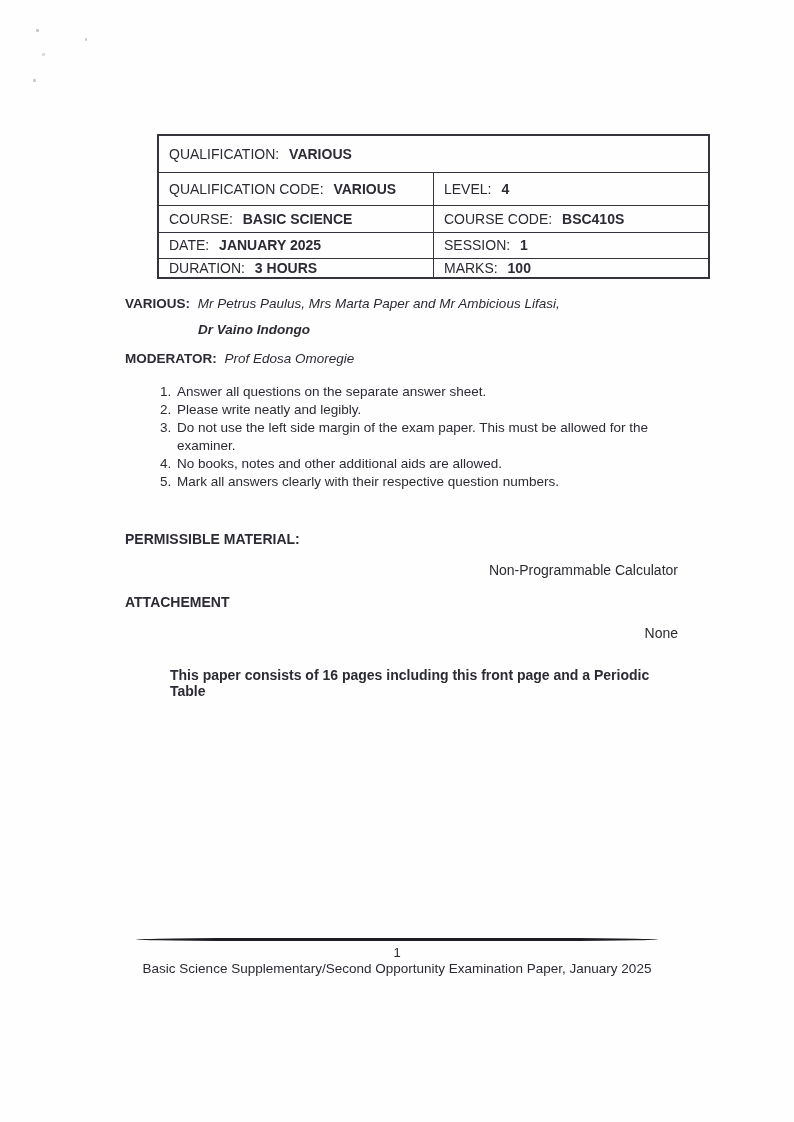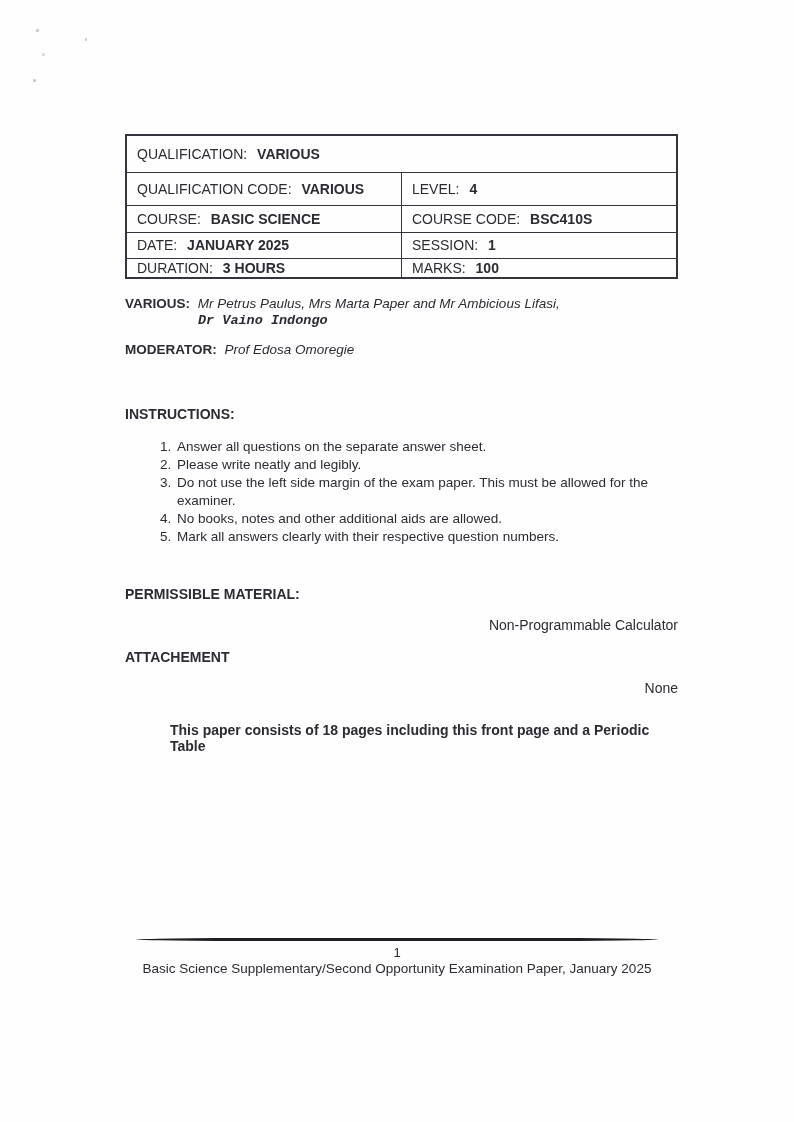--- a/index.html
+++ b/index.html
@@ -45,21 +45,21 @@
   
   table.info-table {
     width: 553px;
     border-collapse: collapse;
     table-layout: fixed;
     font-size: 14px;
   }
   table.info-table, table.info-table td {
     border: 1.6px solid #34343c;
   }
-  table.info-table { border-width: 2px; }
+  table.info-table { border-width: 2px; margin-left: 32px; }
   table.info-table td {
     padding: 0 0 0 10px;
     vertical-align: middle;
     white-space: nowrap;
   }
   tr.row-1 { height: 37px; }
   tr.row-2 { height: 33px; }
   tr.row-3 { height: 27px; }
   tr.row-4 { height: 26px; }
   tr.row-5 { height: 20px; }
@@ -77,22 +77,21 @@
     margin: 16px 0 0 0;
     font-size: 13.5px;
     line-height: 17px;
   }
   .person-line .role { font-weight: bold; }
   .person-line .names { font-style: italic; margin-left: 4px; }
   .person-line.second {
     margin-left: 73px;
     font-weight: bold;
     font-style: italic;
-    margin-top: 0;
-    font-family: Liberation Mono, monospace;
+    margin-top: 9px;
   }
   .person-line.moderator { margin-top: 12px; }
 
   
   .instructions-heading {
     margin: 48px 0 0 0;
     font-size: 14px;
     font-weight: bold;
   }
   ol.instructions-list {
@@ -212,36 +211,35 @@
     <div class="person-line">
       <span class="role">VARIOUS:</span>
       <span class="names">Mr Petrus Paulus, Mrs Marta Paper and Mr Ambicious Lifasi,</span>
     </div>
     <div class="person-line second">Dr Vaino Indongo</div>
     <div class="person-line moderator">
       <span class="role">MODERATOR:</span>
       <span class="names">Prof Edosa Omoregie</span>
     </div>
 
-    <div class="instructions-heading section-heading">INSTRUCTIONS:</div>
     <ol class="instructions-list">
       <li>Answer all questions on the separate answer sheet.</li>
       <li>Please write neatly and legibly.</li>
       <li>Do not use the left side margin of the exam paper. This must be allowed for the examiner.</li>
       <li>No books, notes and other additional aids are allowed.</li>
       <li>Mark all answers clearly with their respective question numbers.</li>
     </ol>
 
     <div class="section-heading permissible-heading">PERMISSIBLE MATERIAL:</div>
     <div class="indent-value">Non-Programmable Calculator</div>
 
     <div class="section-heading attachment-heading">ATTACHEMENT</div>
     <div class="indent-value">None</div>
 
-    <div class="pages-note">This paper consists of 18 pages including this front page and a Periodic Table</div>
+    <div class="pages-note">This paper consists of 16 pages including this front page and a Periodic Table</div>
 
   </div>
 
   <div class="footer">
     <div class="footer-rule"></div>
     <div class="footer-page-number">1</div>
     <div class="footer-text">Basic Science Supplementary/Second Opportunity Examination Paper, January 2025</div>
   </div>
 
 </div>

